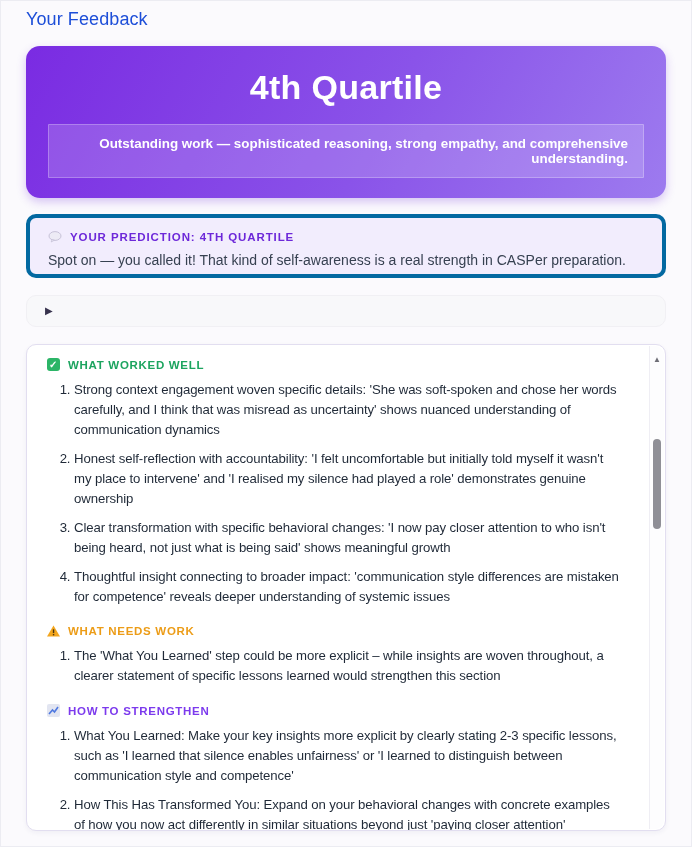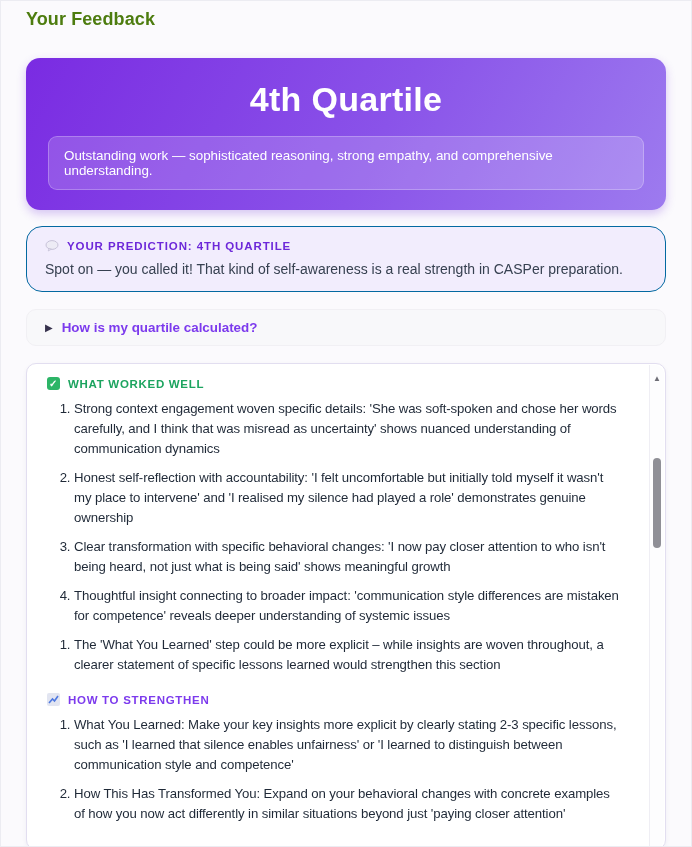--- a/index.html
+++ b/index.html
@@ -6,22 +6,22 @@
   html, body { width: 692px; height: 847px; overflow: hidden; }
   body {
     font-family: "Liberation Sans", sans-serif;
     background: #fbfafd;
     border: 1px solid #ececf2;
     color: #1f2937;
   }
   .container { padding: 6px 25px 0 25px; }
 
   .page-title {
-    font-size: 18px; font-weight: 700; color: #4d7c0f;
-    margin: 2px 0 28px 0; letter-spacing: 0.1px;
+    font-size: 18px; font-weight: 400; color: #1d4ed8;
+    margin: 2px 0 16px 0; letter-spacing: 0.1px;
   }
 
   
   .score-card {
     background: linear-gradient(118deg, #7a2be2 0%, #8a53e9 55%, #9d7bef 100%);
     border-radius: 14px;
     padding: 20px 22px 20px;
     text-align: center;
     color: #fff;
     box-shadow: 0 4px 10px rgba(109, 40, 217, 0.25);
@@ -31,33 +31,33 @@
     color: #d2bcf8;
   }
   .score-value {
     font-size: 34px; font-weight: 700; margin: 2px 0 7px; letter-spacing: 0.3px;
   }
   .score-subtitle { font-size: 13px; color: #e3d5fb; }
   .score-summary {
     margin-top: 17px;
     background: rgba(255,255,255,0.17);
     border: 1px solid rgba(255,255,255,0.25);
-    border-radius: 9px;
+    border-radius: 1px;
     padding: 11px 15px;
-    text-align: left;
-    font-size: 13.4px; font-weight: 400; color: #ffffff;
+    text-align: right;
+    font-size: 13.4px; font-weight: 700; color: #ffffff;
   }
 
   
   .prediction-box {
     margin-top: 16px;
     background: #f2edfd;
-    border: 1px solid #0369a1;
-    border-radius: 16px;
-    padding: 13px 18px 14px;
+    border: 4px solid #0369a1;
+    border-radius: 10px;
+    padding: 13px 18px 6px;
   }
   .prediction-heading {
     display: flex; align-items: center; gap: 8px;
     color: #6d28d9; font-size: 11.5px; font-weight: 700; letter-spacing: 0.9px;
   }
   .prediction-body { margin-top: 9px; font-size: 14px; color: #374151; }
 
   
   .accordion {
     margin-top: 17px;
@@ -144,37 +144,46 @@
           <path d="M4 8.6 L3.2 11 L6.4 9.2 Z" fill="#edebf5" stroke="#c7c2d8" stroke-width="0.8"></path>
         </svg>
       </span>
       <span>YOUR PREDICTION: 4TH QUARTILE</span>
     </div>
     <div class="prediction-body">Spot on — you called it! That kind of self-awareness is a real strength in CASPer preparation.</div>
   </div>
 
   <div class="accordion">
     <span class="accordion-marker">▶</span>
-    <span class="accordion-label">How is my quartile calculated?</span>
   </div>
 
   <div class="feedback-panel">
     <div class="panel-content">
 
       <div class="section-heading worked-well first">
         <span class="icon check-icon">✓</span>
         <span>WHAT WORKED WELL</span>
       </div>
       <ol class="feedback-list">
         <li>Strong context engagement woven specific details: 'She was soft-spoken and chose her words carefully, and I think that was misread as uncertainty' shows nuanced understanding of communication dynamics</li>
         <li>Honest self-reflection with accountability: 'I felt uncomfortable but initially told myself it wasn't my place to intervene' and 'I realised my silence had played a role' demonstrates genuine ownership</li>
         <li>Clear transformation with specific behavioral changes: 'I now pay closer attention to who isn't being heard, not just what is being said' shows meaningful growth</li>
         <li>Thoughtful insight connecting to broader impact: 'communication style differences are mistaken for competence' reveals deeper understanding of systemic issues</li>
       </ol>
 
+      <div class="section-heading needs-work">
+        <span class="icon">
+          <svg width="13" height="12" viewBox="0 0 14 12">
+            <path d="M7 0 L14 12 H0 Z" fill="#f3a61e"></path>
+            <rect x="6.3" y="4.2" width="1.5" height="4" fill="#4a3510"></rect>
+            <rect x="6.3" y="9.2" width="1.5" height="1.5" fill="#4a3510"></rect>
+          </svg>
+        </span>
+        <span>WHAT NEEDS WORK</span>
+      </div>
       <ol class="feedback-list">
         <li>The 'What You Learned' step could be more explicit – while insights are woven throughout, a clearer statement of specific lessons learned would strengthen this section</li>
       </ol>
 
       <div class="section-heading strengthen">
         <span class="icon">
           <svg width="13" height="13" viewBox="0 0 13 13">
             <rect x="0" y="0" width="13" height="13" rx="2" fill="#e2e5f1"></rect>
             <polyline points="2,10 5.5,6 7.5,8 11,3" fill="none" stroke="#4f79e0" stroke-width="1.6"></polyline>
           </svg>

